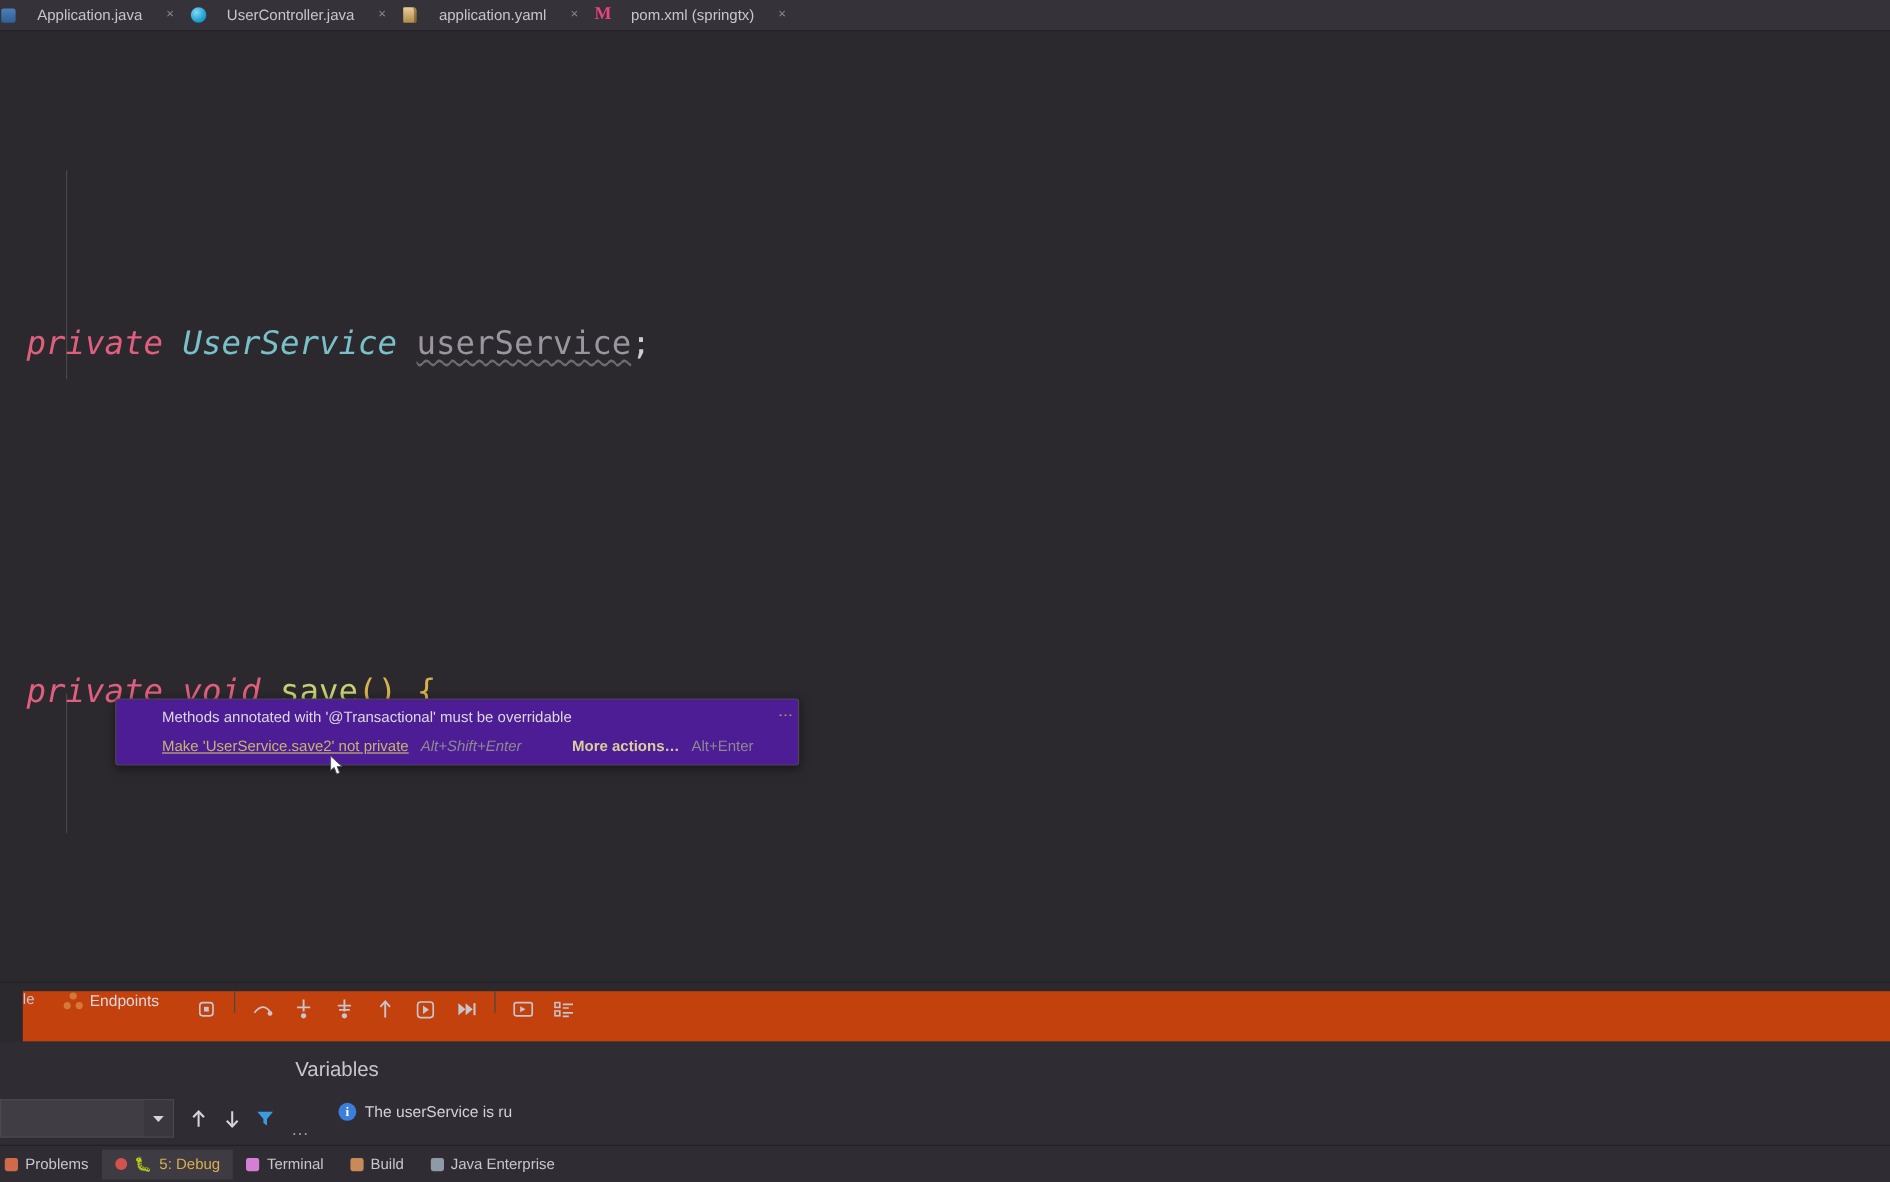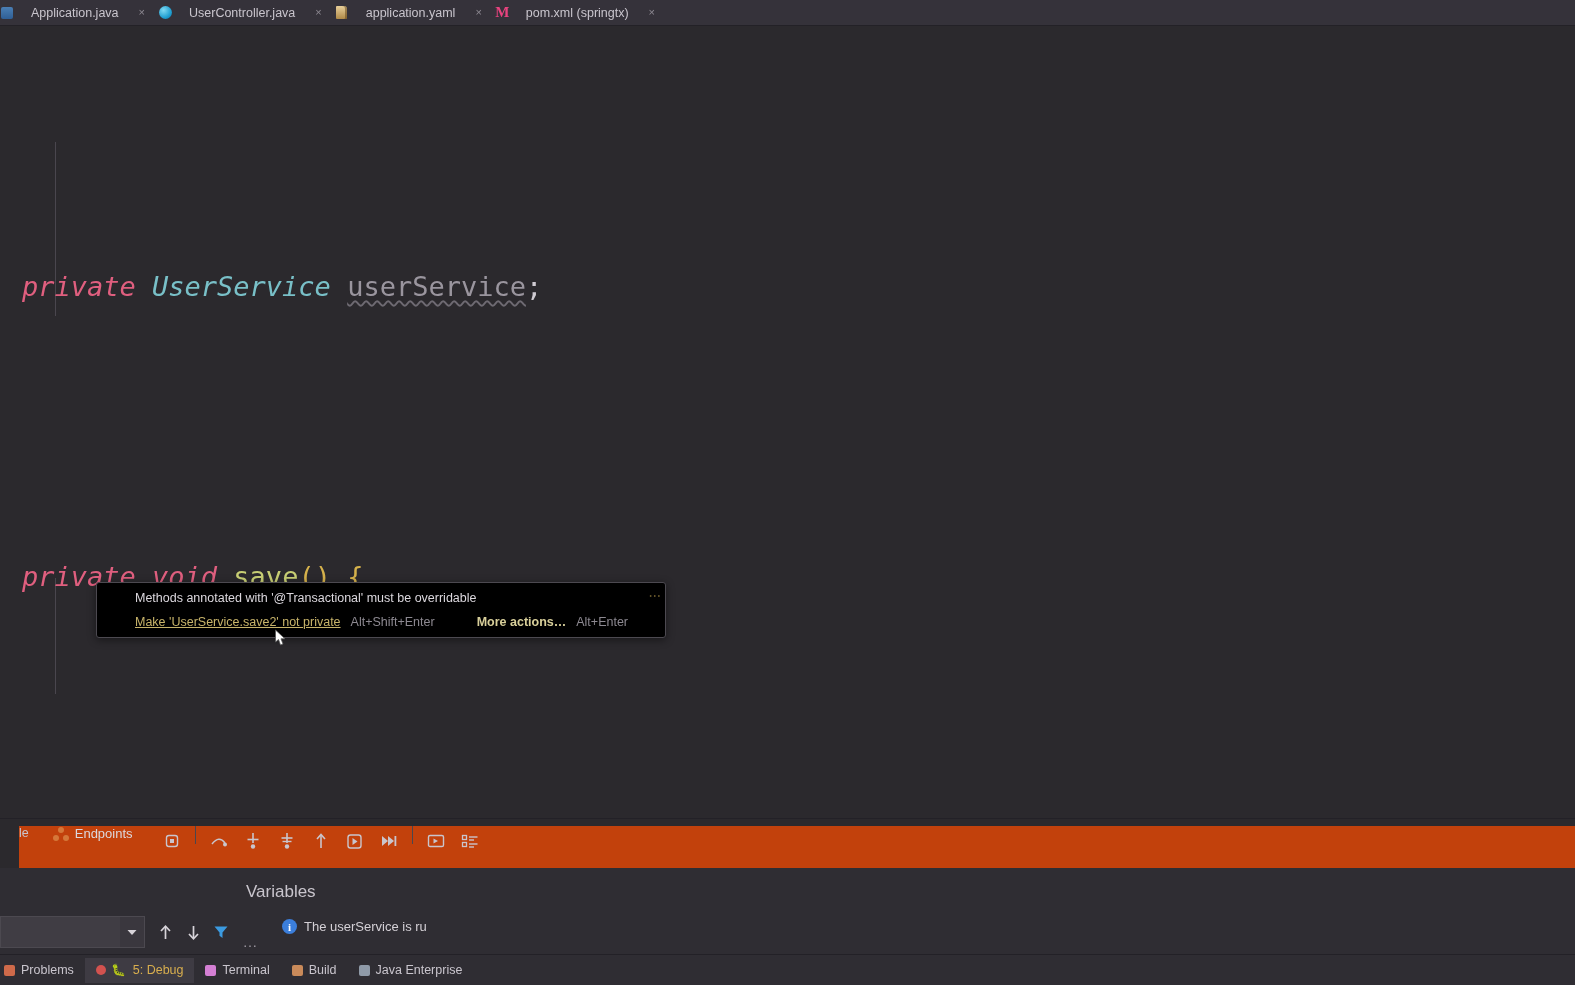--- a/index.html
+++ b/index.html
@@ -125,21 +125,21 @@
     text-underline-offset: 4px;
   }
 
   
   .tooltip {
     position: absolute;
     left: 96px;
     top: 556px;
     width: 570px;
     height: 56px;
-    background: #000000;
+    background: #4c1d95;
     border: 1px solid #4c4950;
     border-radius: 3px;
     box-shadow: 0 2px 8px rgba(0,0,0,.45);
     z-index: 40;
   }
   .tt-msg {
     position: absolute;
     left: 38px; top: 8px;
     font-size: 12.5px;
     color: #dcd8de;
@@ -164,20 +164,21 @@
     white-space: nowrap;
   }
   .tt-link {
     color: #c8b46a;
     text-decoration: underline;
     text-decoration-color: #c8b46a;
   }
   .tt-short {
     color: #8d8991;
     margin-left: 10px;
+    font-style: italic;
   }
   .tt-more {
     color: #d8cf9a;
     font-weight: bold;
     margin-left: 42px;
   }
   .tt-short2 {
     color: #8d8991;
     margin-left: 10px;
   }

